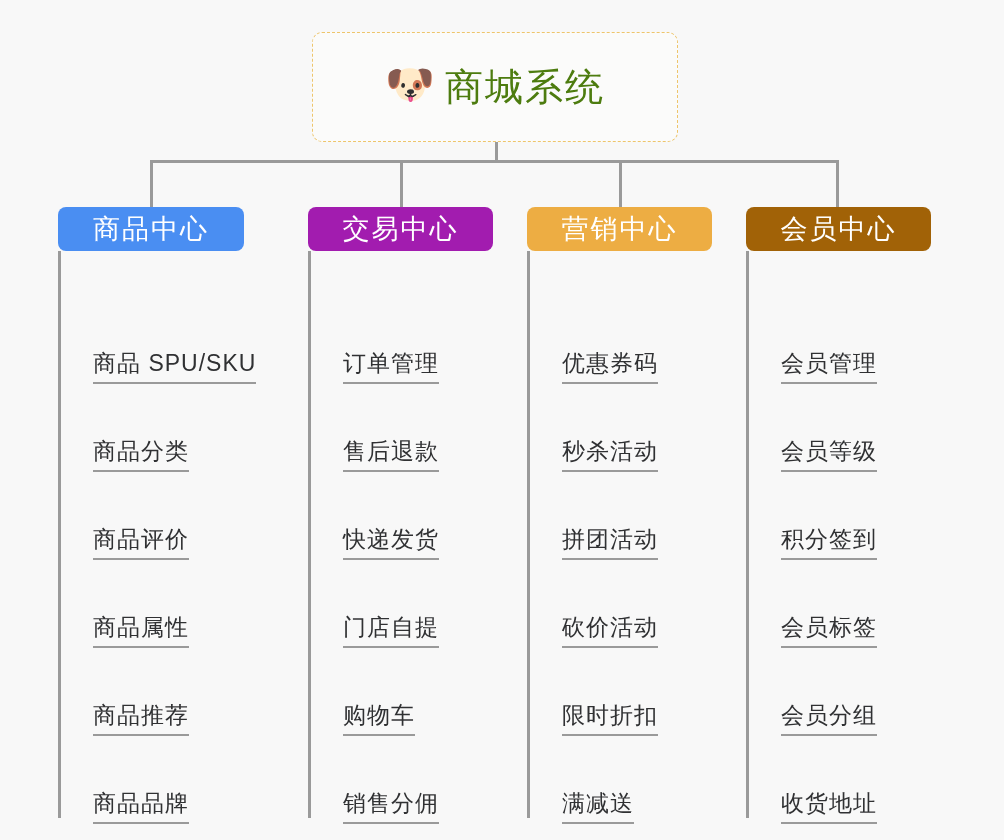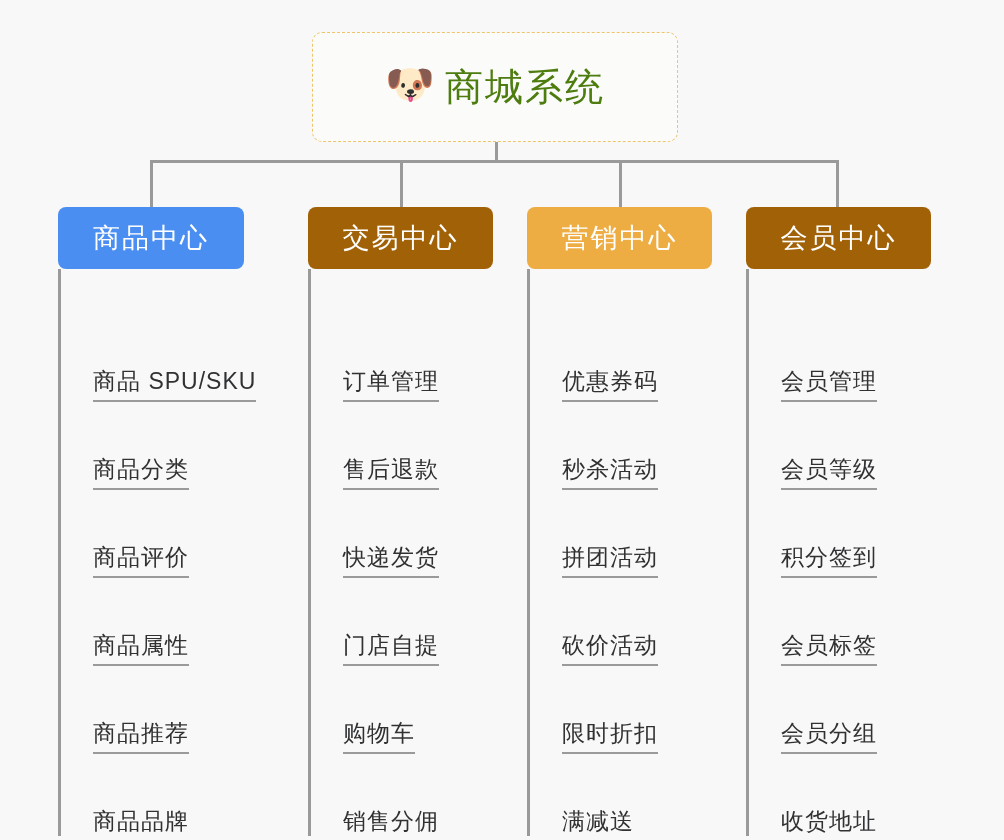--- a/index.html
+++ b/index.html
@@ -60,21 +60,21 @@
   .conn-h { height: 3px; }
 
   
   .column {
     position: absolute;
     top: 207px;
     width: 230px;
   }
   .col-head {
     box-sizing: border-box;
-    height: 62px;
+    height: 44px;
     border-radius: 8px;
     display: flex;
     align-items: center;
     justify-content: center;
     color: #ffffff;
     font-size: 27px;
     letter-spacing: 2px;
     white-space: nowrap;
   }
   .col-body {
@@ -140,21 +140,21 @@
       <div class="leaf" style="top:397px;">
         <span class="leaf-label">商品推荐</span>
       </div>
       <div class="leaf" style="top:485px;">
         <span class="leaf-label">商品品牌</span>
       </div>
     </div>
   </div>
 
   <div class="column" style="left:308px;">
-    <div class="col-head" style="background:#a16207; width:185px;">交易中心</div>
+    <div class="col-head" style="background:#a21caf; width:185px;">交易中心</div>
     <div class="col-body">
       <div class="leaf" style="top:45px;">
         <span class="leaf-label">订单管理</span>
       </div>
       <div class="leaf" style="top:133px;">
         <span class="leaf-label">售后退款</span>
       </div>
       <div class="leaf" style="top:221px;">
         <span class="leaf-label">快递发货</span>
       </div>

